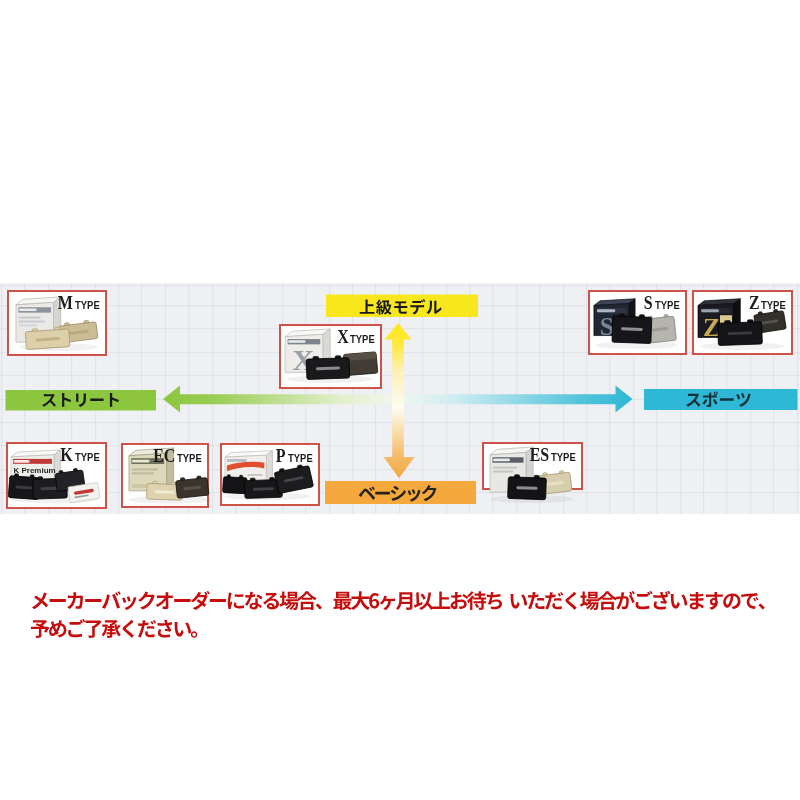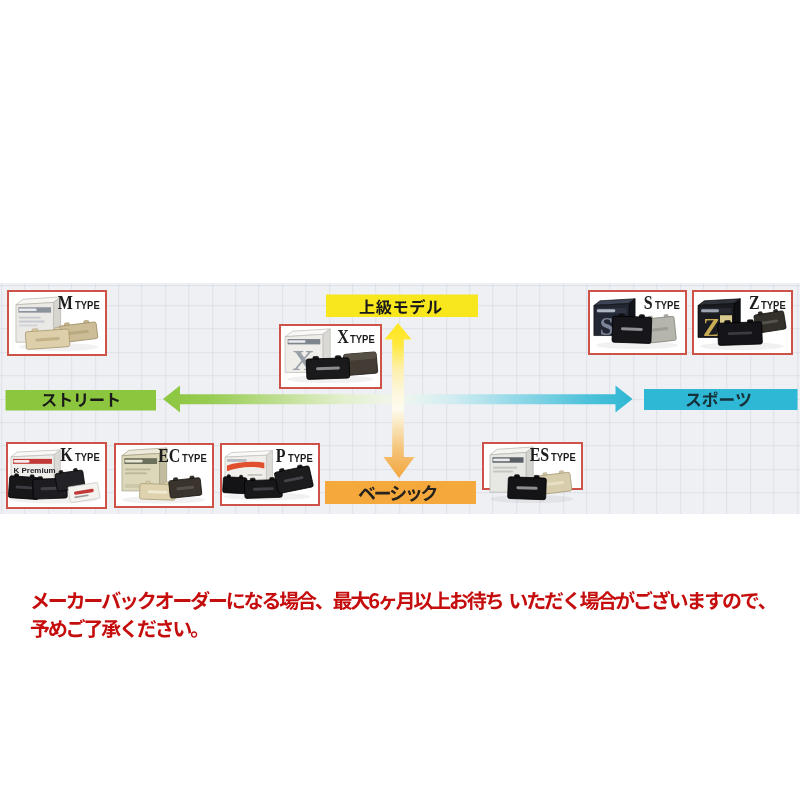--- a/index.html
+++ b/index.html
@@ -186,21 +186,21 @@
           <rect x="-15" y="-8" width="30" height="16" rx="1" fill="#f5f3ef" stroke="#c9c6c0" stroke-width="0.7"></rect>
           <rect x="-10" y="-2.5" width="20" height="3.4" rx="1.7" fill="#c23a38"></rect>
           <rect x="-10" y="2.5" width="14" height="1.6" fill="#9a9a96"></rect>
         </g>
       </svg>
 <div class="tl">
         <span class="bl" style="font-size:19px">K</span>
         <span class="tp">TYPE</span>
       </div>
 </div>
-<div class="pb" style="left:114px;top:442.5px;width:100px;height:65.5px">
+<div class="pb" style="left:121px;top:442.5px;width:88px;height:65.5px">
 <svg width="95" height="60.5" viewBox="0 0 96 62" preserveAspectRatio="none" style="position:absolute;left:0;top:0">
         <ellipse cx="48" cy="56" rx="42" ry="4" fill="rgba(60,60,70,0.07)"></ellipse>
         <polygon points="6,11 44,8.6 51.2,3 13.2,5.4" fill="#edeadb" stroke="#a09c80" stroke-width="0.7"></polygon>
         <polygon points="44,8.6 51.2,3 51.2,39 44,47" fill="#c2bd9e" stroke="#a09c80" stroke-width="0.7"></polygon>
         <polygon points="6,11 44,8.6 44,47 6,47" fill="#ddd8ba" stroke="#a09c80" stroke-width="0.7"></polygon>
         <rect x="8.5" y="13.5" width="33" height="6" fill="#6d705a"></rect>
         <rect x="9" y="15" width="18" height="3" rx="1.5" fill="#e8e5d2"></rect>
         <rect x="9" y="24" width="26" height="2" fill="#bdb99c"></rect>
         <rect x="9" y="28" width="22" height="2" fill="#bdb99c"></rect>
         <rect x="9" y="40" width="30" height="4" fill="#cdc8a9"></rect>

